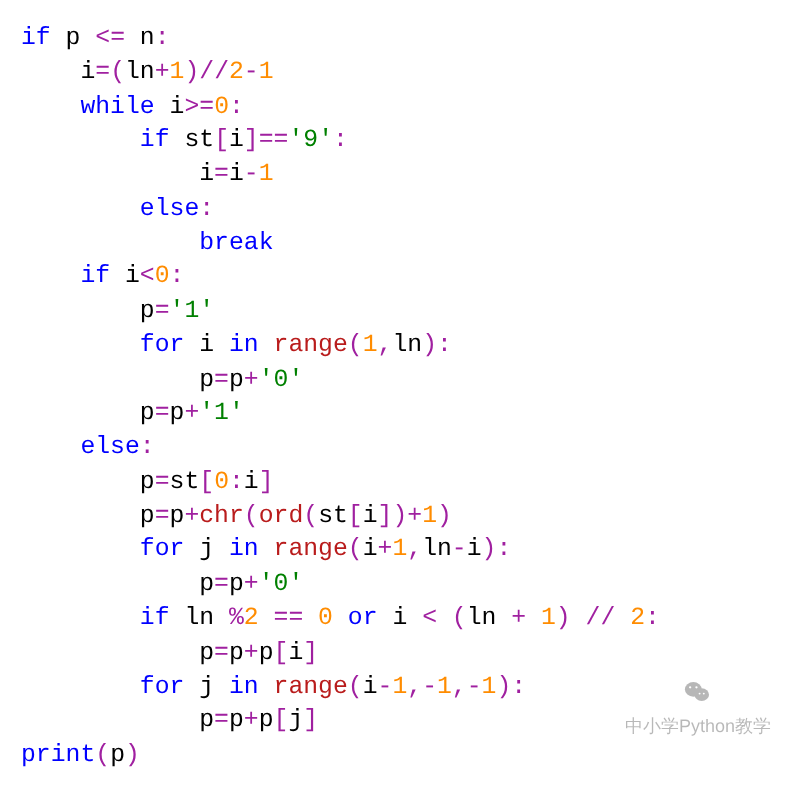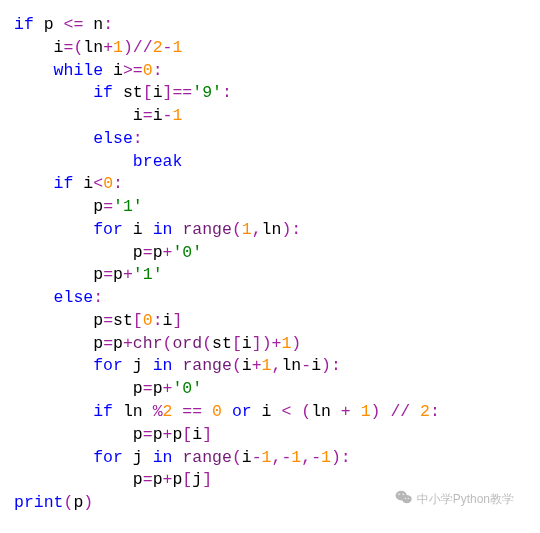--- a/index.html
+++ b/index.html
@@ -17,32 +17,33 @@
   }
   pre {
     margin: 6px;
     font-family: inherit;
     white-space: pre;
   }
   .kw { color: #0000ff; }       
   .op { color: #a020a0; }       
   .num { color: #ff8c00; }      
   .str { color: #008000; }      
-  .fn { color: #701a75; }       
+  .fn { color: #b91c1c; }       
   .id { color: #000000; }
   .watermark {
     position: absolute;
     right: 26px;
-    bottom: 24px;
+    bottom: 40px;
     font-size: 12px;
     color: rgba(0,0,0,0.28);
     font-family: "Microsoft YaHei", sans-serif;
     display: flex;
     align-items: center;
     gap: 4px;
+    flex-direction: column;
   }
   .watermark svg { opacity: 0.28; }
 </style>
 </head>
 <body>
 
 <pre id="code-block"><div><span class="kw">if</span><span class="id"> p </span><span class="op">&lt;=</span><span class="id"> n</span><span class="op">:</span></div><div><span class="id">    i</span><span class="op">=</span><span class="op">(</span><span class="id">ln</span><span class="op">+</span><span class="num">1</span><span class="op">)</span><span class="op">//</span><span class="num">2</span><span class="op">-</span><span class="num">1</span></div><div><span class="id">    </span><span class="kw">while</span><span class="id"> i</span><span class="op">&gt;=</span><span class="num">0</span><span class="op">:</span></div><div><span class="id">        </span><span class="kw">if</span><span class="id"> st</span><span class="op">[</span><span class="id">i</span><span class="op">]</span><span class="op">==</span><span class="str">'9'</span><span class="op">:</span></div><div><span class="id">            i</span><span class="op">=</span><span class="id">i</span><span class="op">-</span><span class="num">1</span></div><div><span class="id">        </span><span class="kw">else</span><span class="op">:</span></div><div><span class="id">            </span><span class="kw">break</span></div><div><span class="id">    </span><span class="kw">if</span><span class="id"> i</span><span class="op">&lt;</span><span class="num">0</span><span class="op">:</span></div><div><span class="id">        p</span><span class="op">=</span><span class="str">'1'</span></div><div><span class="id">        </span><span class="kw">for</span><span class="id"> i </span><span class="kw">in</span><span class="id"> </span><span class="fn">range</span><span class="op">(</span><span class="num">1</span><span class="op">,</span><span class="id">ln</span><span class="op">)</span><span class="op">:</span></div><div><span class="id">            p</span><span class="op">=</span><span class="id">p</span><span class="op">+</span><span class="str">'0'</span></div><div><span class="id">        p</span><span class="op">=</span><span class="id">p</span><span class="op">+</span><span class="str">'1'</span></div><div><span class="id">    </span><span class="kw">else</span><span class="op">:</span></div><div><span class="id">        p</span><span class="op">=</span><span class="id">st</span><span class="op">[</span><span class="num">0</span><span class="op">:</span><span class="id">i</span><span class="op">]</span></div><div><span class="id">        p</span><span class="op">=</span><span class="id">p</span><span class="op">+</span><span class="fn">chr</span><span class="op">(</span><span class="fn">ord</span><span class="op">(</span><span class="id">st</span><span class="op">[</span><span class="id">i</span><span class="op">]</span><span class="op">)</span><span class="op">+</span><span class="num">1</span><span class="op">)</span></div><div><span class="id">        </span><span class="kw">for</span><span class="id"> j </span><span class="kw">in</span><span class="id"> </span><span class="fn">range</span><span class="op">(</span><span class="id">i</span><span class="op">+</span><span class="num">1</span><span class="op">,</span><span class="id">ln</span><span class="op">-</span><span class="id">i</span><span class="op">)</span><span class="op">:</span></div><div><span class="id">            p</span><span class="op">=</span><span class="id">p</span><span class="op">+</span><span class="str">'0'</span></div><div><span class="id">        </span><span class="kw">if</span><span class="id"> ln </span><span class="op">%</span><span class="num">2</span><span class="id"> </span><span class="op">==</span><span class="id"> </span><span class="num">0</span><span class="id"> </span><span class="kw">or</span><span class="id"> i </span><span class="op">&lt;</span><span class="id"> </span><span class="op">(</span><span class="id">ln </span><span class="op">+</span><span class="id"> </span><span class="num">1</span><span class="op">)</span><span class="id"> </span><span class="op">//</span><span class="id"> </span><span class="num">2</span><span class="op">:</span></div><div><span class="id">            p</span><span class="op">=</span><span class="id">p</span><span class="op">+</span><span class="id">p</span><span class="op">[</span><span class="id">i</span><span class="op">]</span></div><div><span class="id">        </span><span class="kw">for</span><span class="id"> j </span><span class="kw">in</span><span class="id"> </span><span class="fn">range</span><span class="op">(</span><span class="id">i</span><span class="op">-</span><span class="num">1</span><span class="op">,</span><span class="op">-</span><span class="num">1</span><span class="op">,</span><span class="op">-</span><span class="num">1</span><span class="op">)</span><span class="op">:</span></div><div><span class="id">            p</span><span class="op">=</span><span class="id">p</span><span class="op">+</span><span class="id">p</span><span class="op">[</span><span class="id">j</span><span class="op">]</span></div><div><span class="kw">print</span><span class="op">(</span><span class="id">p</span><span class="op">)</span></div></pre>
 
 <div class="watermark">
   <span>

